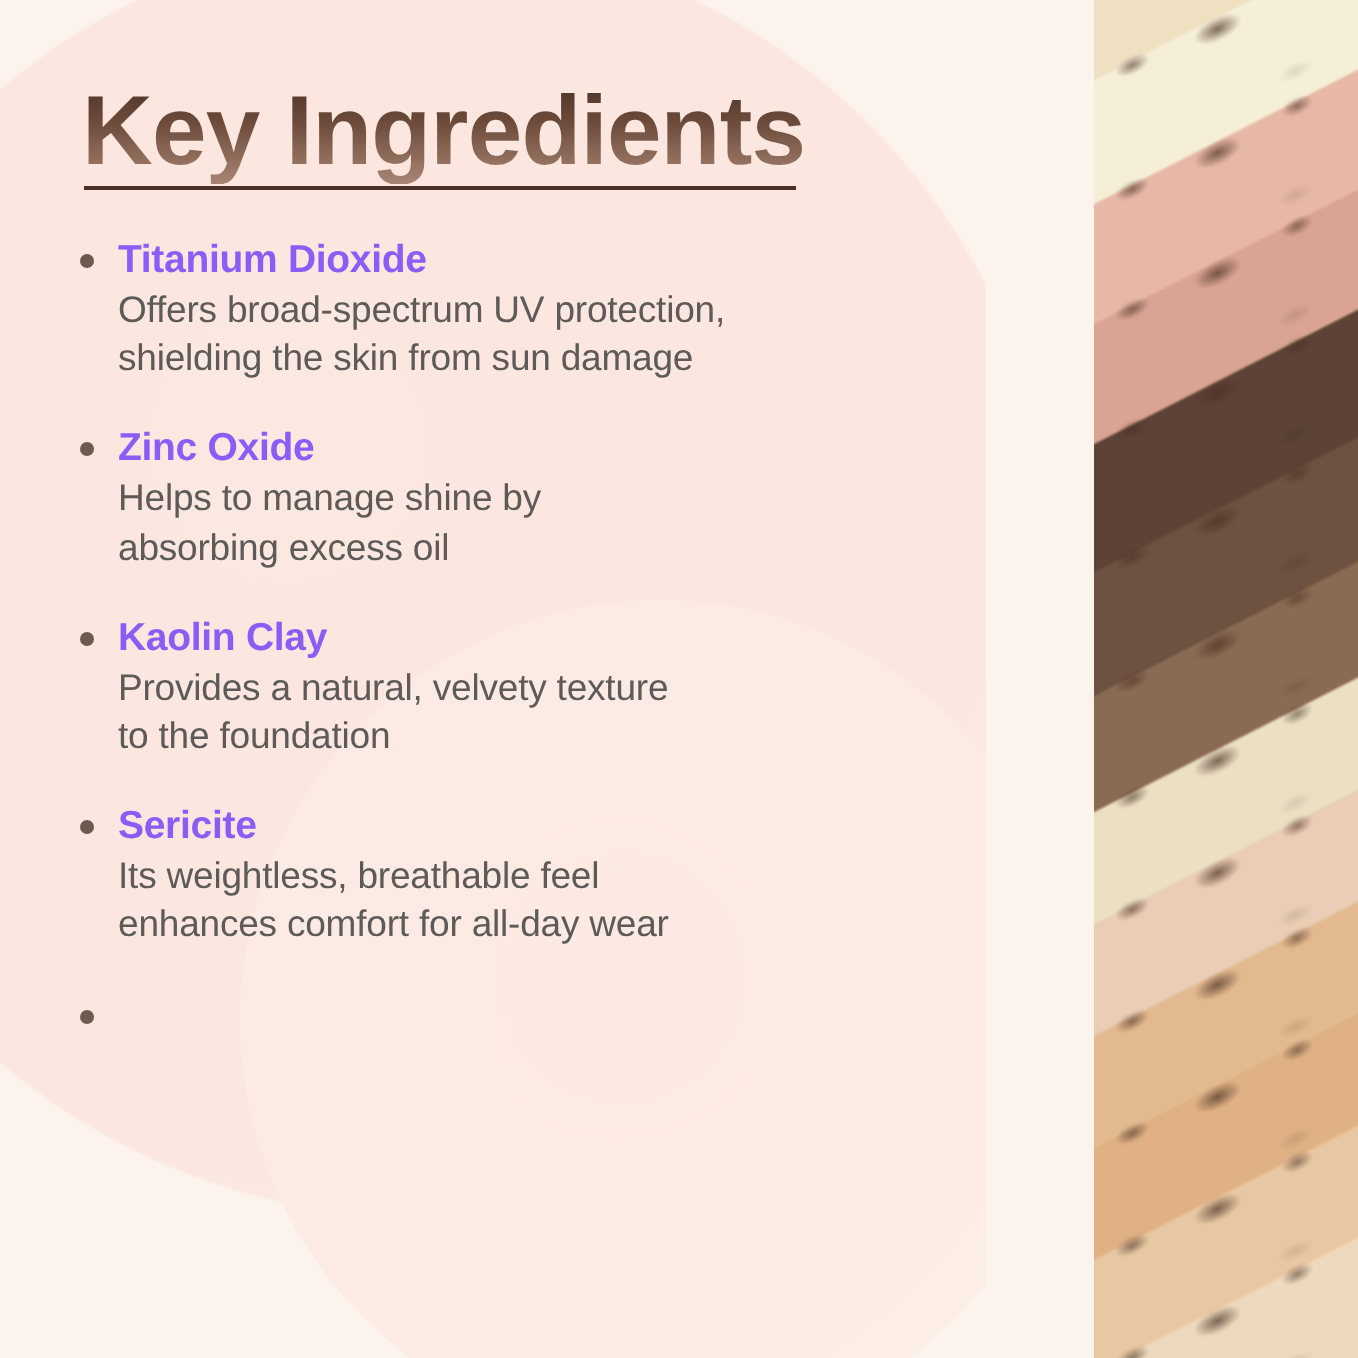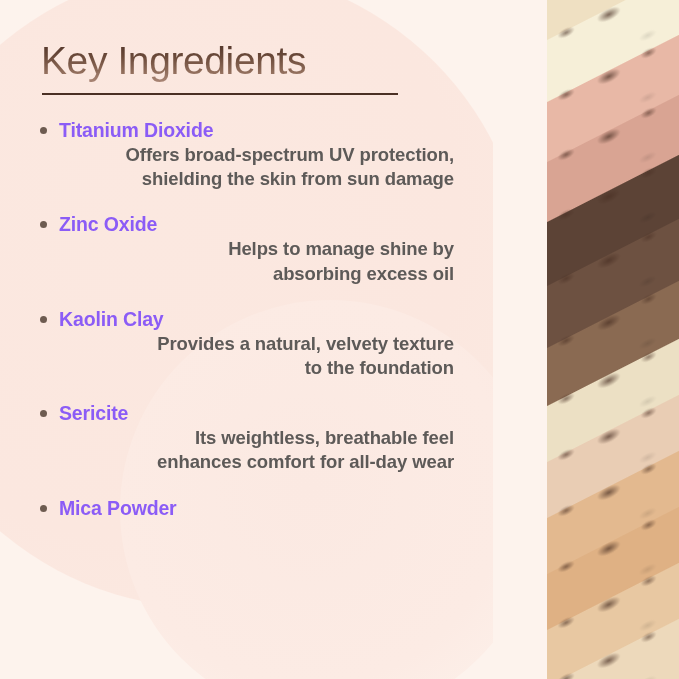--- a/index.html
+++ b/index.html
@@ -52,22 +52,22 @@
     height: 679px;
   }
 
   .title-wrap {
     position: absolute;
     left: 41px;
     top: 41px;
   }
   .title {
     margin: 0;
-    font-size: 39px;
-    font-weight: normal;
+    font-size: 49px;
+    font-weight: bold;
     letter-spacing: -0.4px;
     line-height: 1.05;
     background: linear-gradient(180deg, #4e3328 0%, #6b4a3a 38%, #8d6a58 72%, #a98575 100%);
     -webkit-background-clip: text;
     background-clip: text;
     color: transparent;
     -webkit-text-fill-color: transparent;
     white-space: nowrap;
   }
   .title-rule {
@@ -109,26 +109,25 @@
     display: block;
     font-size: 19.5px;
     font-weight: bold;
     color: #8b5cf6;
     letter-spacing: -0.15px;
     line-height: 1.28;
   }
   .item-desc {
     display: block;
     font-size: 18.5px;
-    font-weight: bold;
+    font-weight: normal;
     color: #5d5a58;
     letter-spacing: -0.1px;
     line-height: 1.31;
     white-space: pre-line;
-    text-align: right;
   }
 
   
   .swatch {
     position: absolute;
     right: 0;
     top: 0;
     width: 186px;
     height: 679px;
     overflow: hidden;
@@ -326,18 +325,17 @@
 to the foundation</span>
         </li>
         <li class="item">
           <span class="bullet"></span>
           <span class="item-name">Sericite</span>
           <span class="item-desc">Its weightless, breathable feel
 enhances comfort for all-day wear</span>
         </li>
         <li class="item">
           <span class="bullet"></span>
-          <span class="item-name">Mica Powder</span>
         </li>
       </ul>
 
   </div>
 </div>
 
 </body></html>

